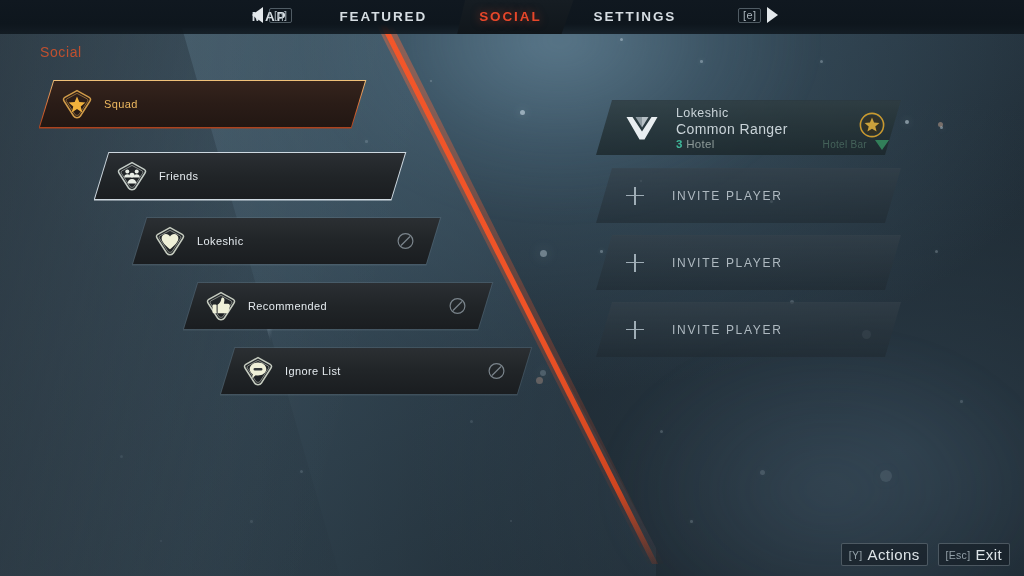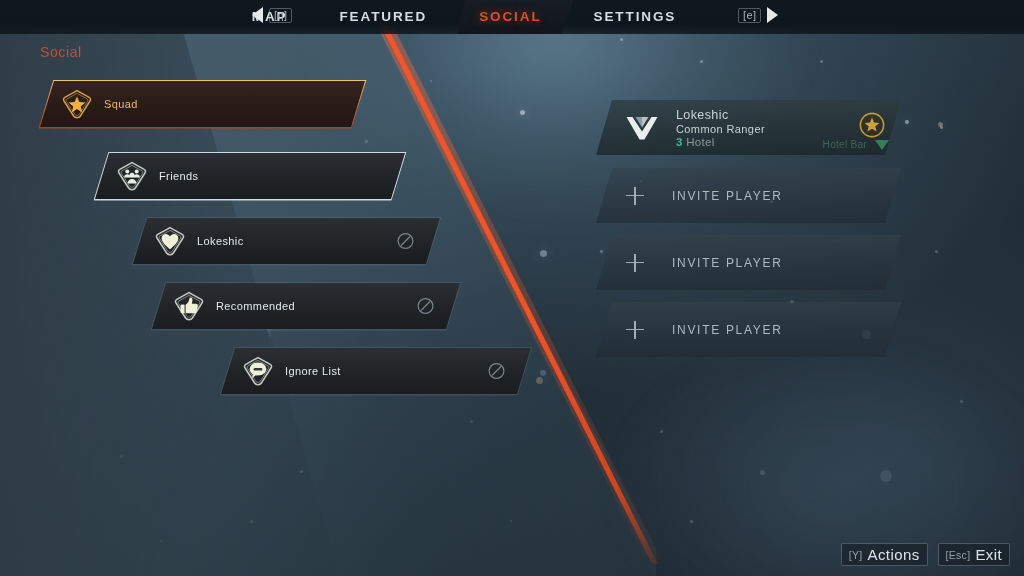--- a/index.html
+++ b/index.html
@@ -198,21 +198,21 @@
   }
   .plus::before { left:8px; top:0; width:1.6px; height:18px; }
   .plus::after  { left:0; top:8px; width:18px; height:1.6px; }
   .slot-label {
     font-size:12px; letter-spacing:1.7px; color:#aeb9c0; font-weight:500;
   }
 
   .rank-emblem { width:40px; height:40px; flex:0 0 40px; margin-right:14px; margin-left:-4px; }
   .player-text { display:flex; flex-direction:column; gap:1px; }
   .p-name { font-size:12.5px; color:#c9d3d8; letter-spacing:.4px; }
-  .p-class { font-size:11px; color:#c9d3d8; letter-spacing:.4px; }
+  .p-class { font-size:14px; color:#c9d3d8; letter-spacing:.4px; }
   .p-power { font-size:11.5px; color:#8d9a98; letter-spacing:.3px; }
   .p-power b { color:#3fb89a; font-weight:600; }
 
   .leader-badge {
     position:absolute; right:16px; top:12px; width:26px; height:26px; z-index:5;
   }
   .slot-status {
     position:absolute; right:12px; bottom:5px; z-index:5;
     display:flex; align-items:center; gap:8px;
     font-size:10px; color:rgba(110,160,135,.45); letter-spacing:.3px;
@@ -350,21 +350,21 @@
               <path d="M15 23.2 C15 23.2 6.6 17.4 6.6 12.3 C6.6 9.6 8.7 7.9 10.9 7.9 C12.6 7.9 14.2 8.9 15 10.4 C15.8 8.9 17.4 7.9 19.1 7.9 C21.3 7.9 23.4 9.6 23.4 12.3 C23.4 17.4 15 23.2 15 23.2 Z" fill="#eff0d8"></path>
             </svg>
           </div>
           <span class="mi-label">Lokeshic</span>
         </div>
         <div class="mi-lock"><svg width="17" height="17" viewBox="0 0 17 17">
             <circle cx="8.5" cy="8.5" r="7.4" fill="none" stroke="rgba(195,210,220,.55)" stroke-width="1.2"></circle>
             <line x1="4.0" y1="13.0" x2="13.0" y2="4.0" stroke="rgba(195,210,220,.55)" stroke-width="1.2"></line>
           </svg></div>
       </div>
-      <div class="menu-item dim" style="left: 152px; top: 283px; width: 308px; text-align: right;">
+      <div class="menu-item dim" style="left: 184px; top: 283px; width: 308px; text-align: right;">
         <div class="mi-border"></div>
         <div class="mi-inner">
           <div class="badge">
             <svg width="30" height="30" viewBox="0 0 30 30">
               <path d="M15 1.6 L27.2 8.3 C28.6 9.1 28.8 10.6 28.0 12.0 L18.4 27.0 C17.6 28.3 16.4 28.8 15 28.8 C13.6 28.8 12.4 28.3 11.6 27.0 L2.0 12.0 C1.2 10.6 1.4 9.1 2.8 8.3 Z" fill="none" stroke="#cfd5c8" stroke-width="1.5" stroke-linejoin="round" opacity=".95"></path>
               <path d="M15 4.4 L25.0 9.8 C26.0 10.4 26.1 11.4 25.5 12.4 L17.4 25.0 C16.8 26.0 16.0 26.3 15 26.3 C14.0 26.3 13.2 26.0 12.6 25.0 L4.5 12.4 C3.9 11.4 4.0 10.4 5.0 9.8 Z" fill="none" stroke="#cfd5c8" stroke-width="1" stroke-linejoin="round" opacity=".55"></path>
               <rect x="6.6" y="13.6" width="4.0" height="8.6" rx="1" fill="#eff0d8"></rect>
               <path d="M11.6 13.8 C13.4 12.6 14.9 10.6 15.2 8.2 C15.35 7.0 16.2 6.4 17.1 6.7 C18.1 7.0 18.6 8.0 18.45 9.2 L17.9 12.7 L22.0 12.7 C23.3 12.7 24.1 13.8 23.85 15.0 L22.6 20.5 C22.4 21.5 21.6 22.2 20.6 22.2 L11.6 22.2 Z" fill="#eff0d8"></path>
             </svg>
           </div>

